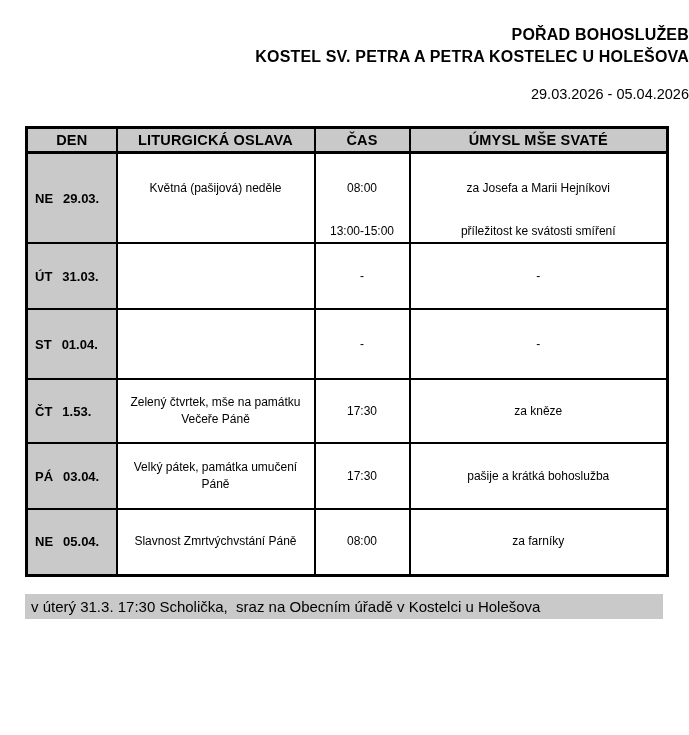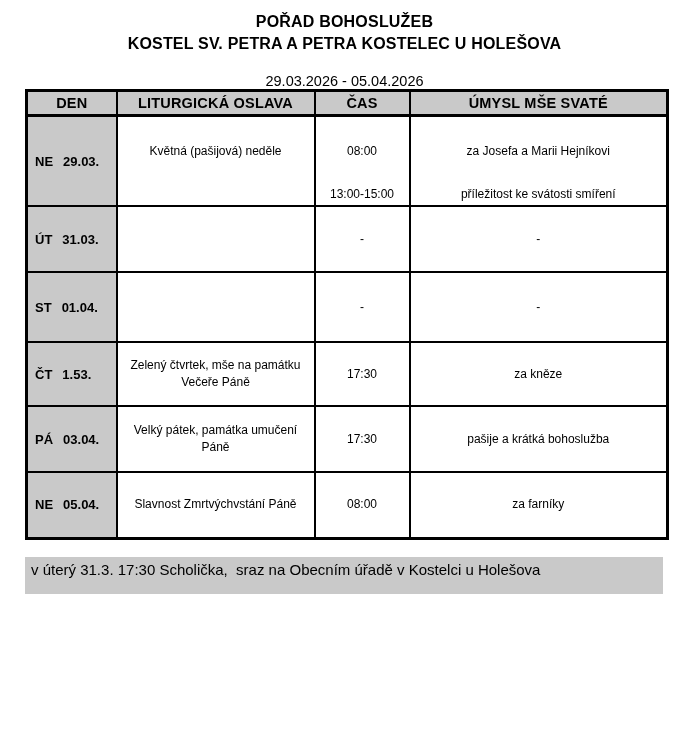--- a/index.html
+++ b/index.html
@@ -7,30 +7,30 @@
     padding: 0;
     background: #ffffff;
     width: 689px;
     height: 735px;
     font-family: "Liberation Sans", sans-serif;
     color: #000;
     -webkit-font-smoothing: antialiased;
   }
   .page { position: relative; width: 689px; height: 735px; overflow: hidden; }
 
-  .titles { text-align: center; padding-top: 13px; }
+  .titles { text-align: right; padding-top: 26px; }
   .title-main { font-size: 16px; font-weight: bold; letter-spacing: 0.2px; }
   .title-sub  { font-size: 16px; font-weight: bold; margin-top: 4px; letter-spacing: 0.2px; }
   .title-date { font-size: 14.5px; margin-top: 20px; }
 
   table.schedule {
     border-collapse: collapse;
     table-layout: fixed;
     width: 641px;
-    margin: 0 0 0 25px;
+    margin: 24px 0 0 25px;
     border: 3px solid #000;
   }
   .schedule th, .schedule td {
     border: 2px solid #000;
     overflow: hidden;
   }
   .schedule th {
     background: #c9c9c9;
     font-size: 14.5px;
     font-weight: bold;
@@ -68,21 +68,21 @@
   tr.h64 { height: 64px; }
   tr.h66 { height: 66px; }
   tr.h70 { height: 70px; }
   tr.h72 { height: 72px; }
 
   .note-bar {
     margin: 17px 0 0 25px;
     width: 626px;
     background: #c9c9c9;
     font-size: 15px;
-    padding: 4px 6px 16px 6px;
+    padding: 4px 6px 4px 6px;
     white-space: pre-wrap;
   }
 </style>
 </head>
 <body>
 
 <div class="page">
 
   <div class="titles">
     <div class="title-main">POŘAD BOHOSLUŽEB</div>

